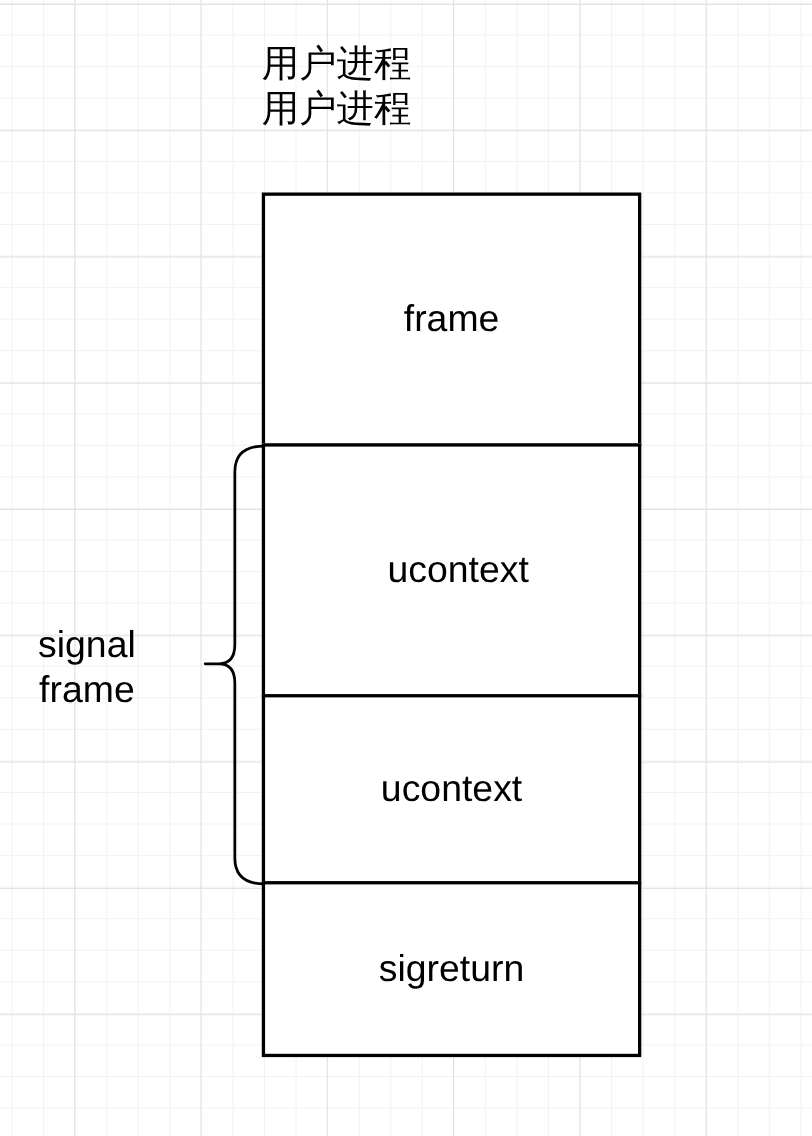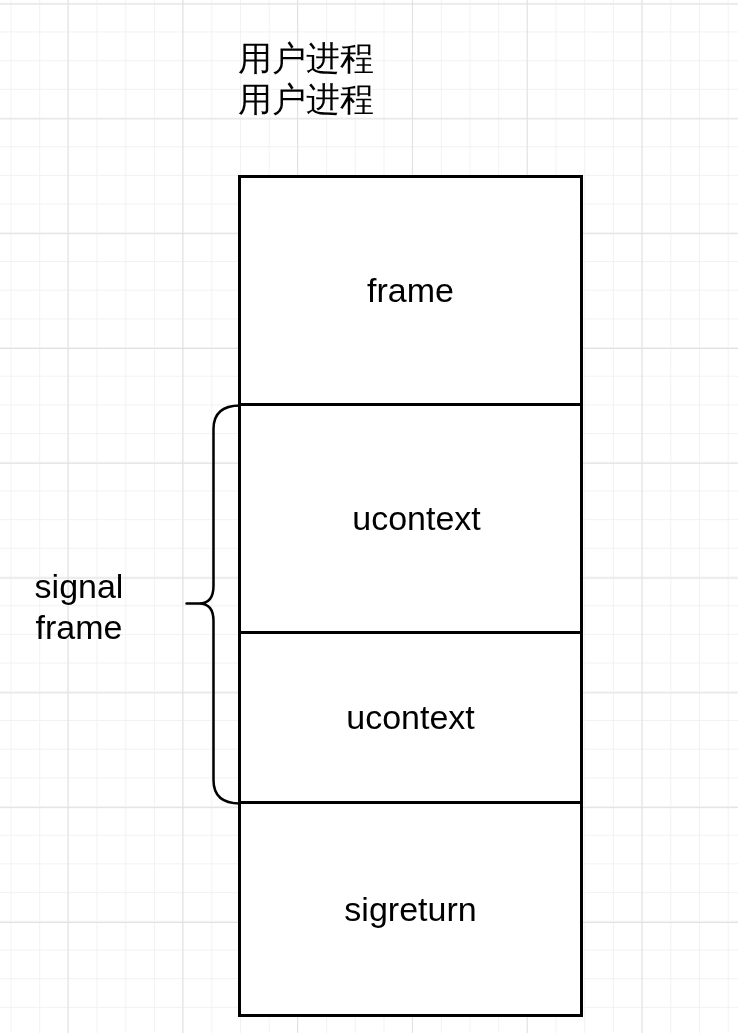--- a/index.html
+++ b/index.html
@@ -55,21 +55,21 @@
     border: 3px solid #000000;
     box-sizing: border-box;
     background: #ffffff;
     display: flex;
     align-items: center;
     justify-content: center;
   }
   .box-stack     { top: 175px; height: 231px; }
   .box-ucontext  { top: 403px; height: 231px; padding-left: 12px; }
   .box-siginfo   { top: 631px; height: 173px; }
-  .box-sigreturn { top: 801px; height: 216px; }
+  .box-sigreturn { top: 801px; height: 160px; }
   .box-label {
     font-size: 34px;
     line-height: 41px;
     color: #000000;
     white-space: nowrap;
   }
   .brace-svg {
     position: absolute;
     left: 0; top: 0;
     width: 738px;

